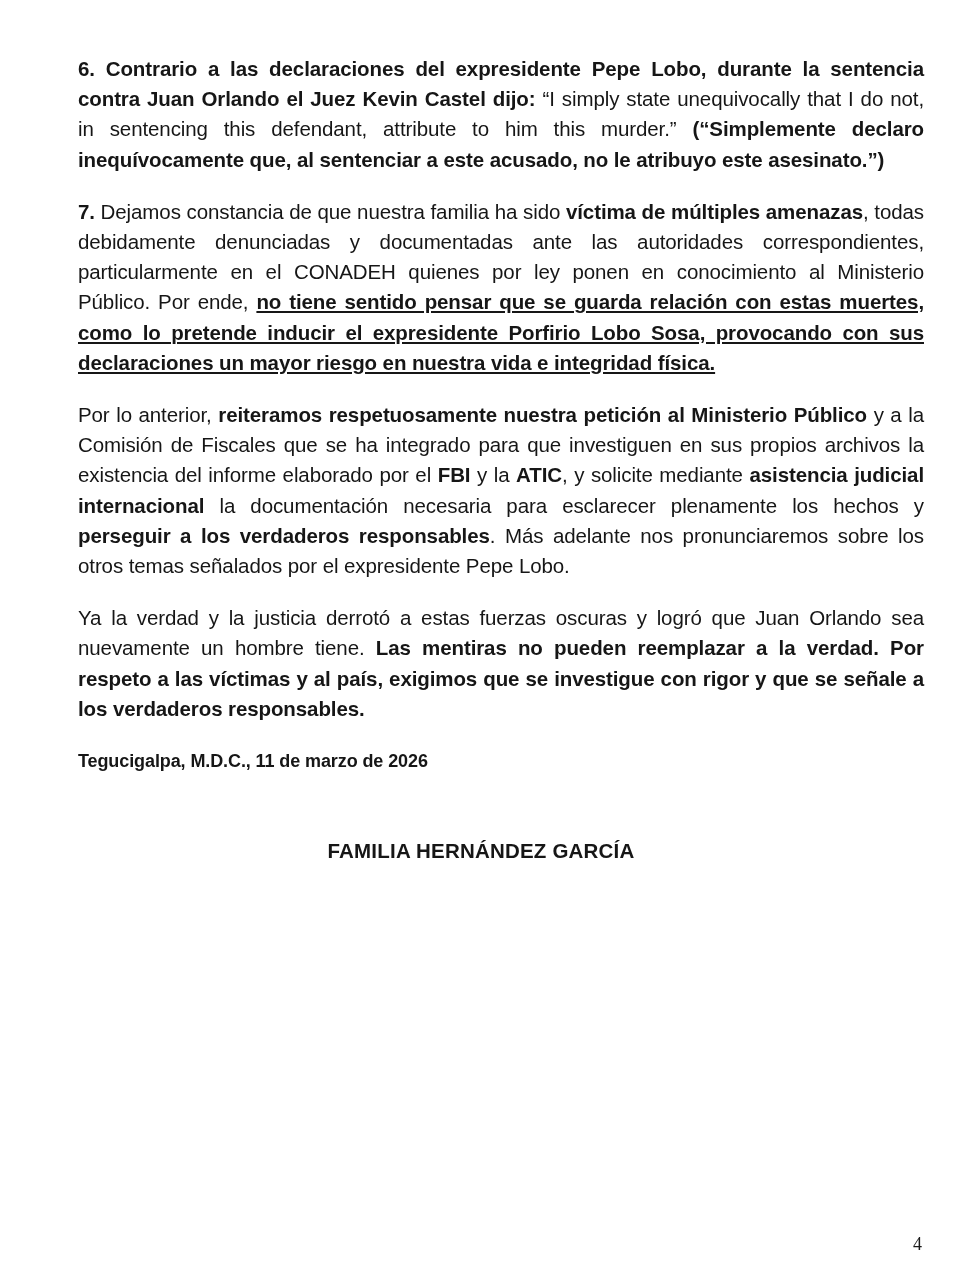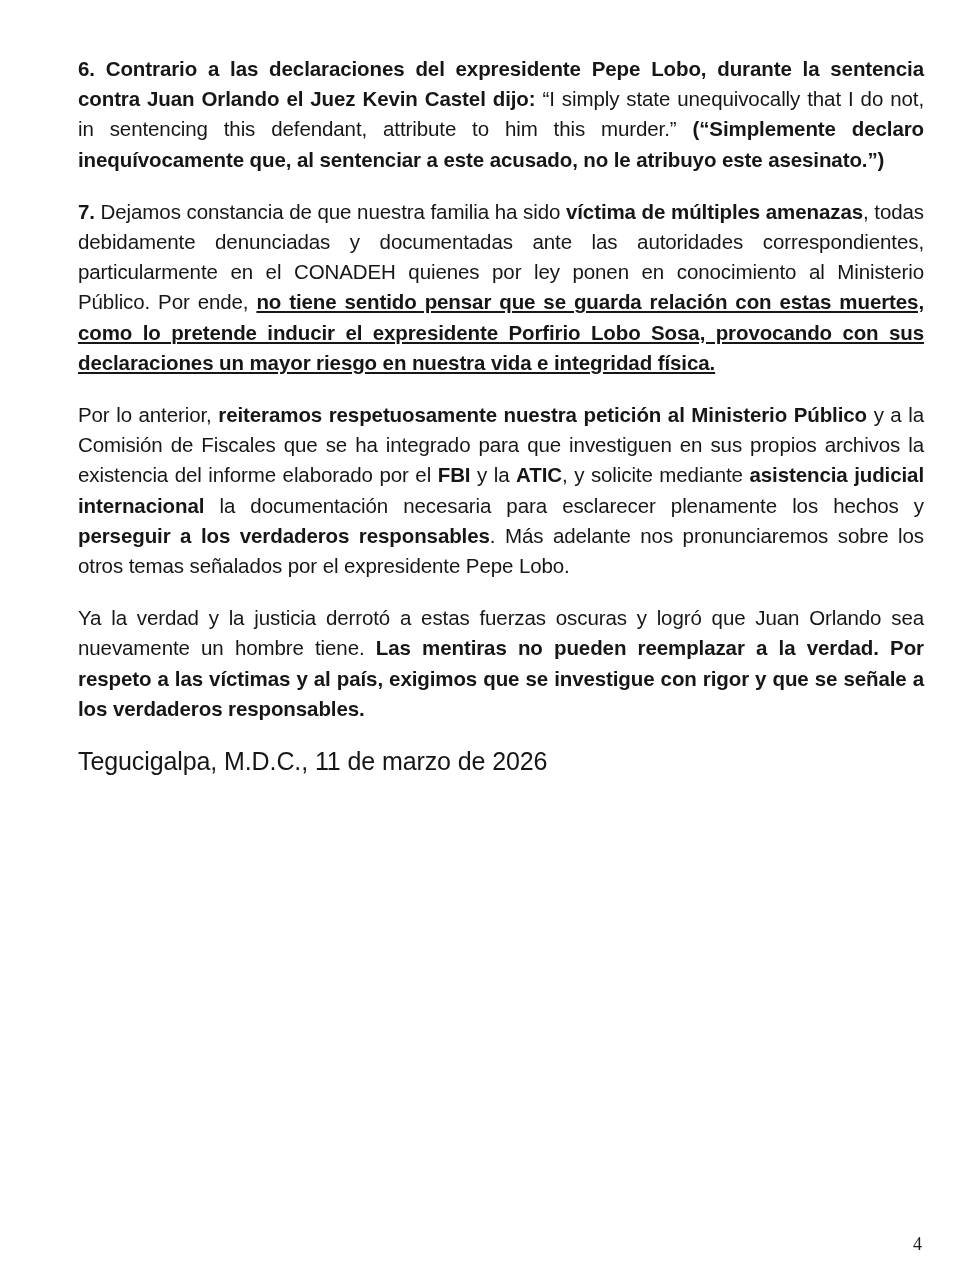--- a/index.html
+++ b/index.html
@@ -38,23 +38,23 @@
     text-align: justify;
     text-justify: inter-word;
     letter-spacing: -0.1px;
     word-spacing: 0px;
   }
   p.para:last-of-type { margin-bottom: 0; }
   .b { font-weight: bold; }
   .bu { font-weight: bold; text-decoration: underline; text-underline-offset: 2px; }
   .para-date {
     margin: 18px 0 0 0;
-    font-size: 25px;
+    font-size: 18px;
     line-height: 30.2px;
-    font-weight: normal;
+    font-weight: bold;
     text-align: left;
     letter-spacing: -0.1px;
   }
   .signature {
     margin: 60px 0 0 0;
     font-size: 20.5px;
     line-height: 30px;
     font-weight: bold;
     text-align: center;
     letter-spacing: 0.2px;
@@ -77,18 +77,19 @@
 
   <div class="content">
 
     <p class="para" id="p0"><span class="b">6. Contrario a las declaraciones del expresidente Pepe Lobo, durante la sentencia contra Juan Orlando el Juez Kevin Castel dijo:</span><span> “I simply state unequivocally that I do not, in sentencing this defendant, attribute to him this murder.” </span><span class="b">(“Simplemente declaro inequívocamente que, al sentenciar a este acusado, no le atribuyo este asesinato.”)</span></p>
     <p class="para" id="p1"><span class="b">7.</span><span> Dejamos constancia de que nuestra familia ha sido </span><span class="b">víctima de múltiples amenazas</span><span>, todas debidamente denunciadas y documentadas ante las autoridades correspondientes, particularmente en el CONADEH quienes por ley ponen en conocimiento al Ministerio Público. Por ende, </span><span class="bu">no tiene sentido pensar que se guarda relación con estas muertes, como lo pretende inducir el expresidente Porfirio Lobo Sosa, provocando con sus declaraciones un mayor riesgo en nuestra vida e integridad física.</span></p>
     <p class="para" id="p2"><span>Por lo anterior, </span><span class="b">reiteramos respetuosamente nuestra petición al Ministerio Público</span><span> y a la Comisión de Fiscales que se ha integrado para que investiguen en sus propios archivos la existencia del informe elaborado por el </span><span class="b">FBI</span><span> y la </span><span class="b">ATIC</span><span>, y solicite mediante </span><span class="b">asistencia judicial internacional</span><span> la documentación necesaria para esclarecer plenamente los hechos y </span><span class="b">perseguir a los verdaderos responsables</span><span>. Más adelante nos pronunciaremos sobre los otros temas señalados por el expresidente Pepe Lobo.</span></p>
     <p class="para" id="p3"><span>Ya la verdad y la justicia derrotó a estas fuerzas oscuras y logró que Juan Orlando sea nuevamente un hombre tiene. </span><span class="b">Las mentiras no pueden reemplazar a la verdad. Por respeto a las víctimas y al país, exigimos que se investigue con rigor y que se señale a los verdaderos responsables.</span></p>
 
     <p class="para-date">Tegucigalpa, M.D.C., 11 de marzo de 2026</p>
 
+    <p class="signature">FAMILIA HERNÁNDEZ GARCÍA</p>
 
   </div>
 
   <div class="page-number">4</div>
 
 </div>
 
 </body></html>

